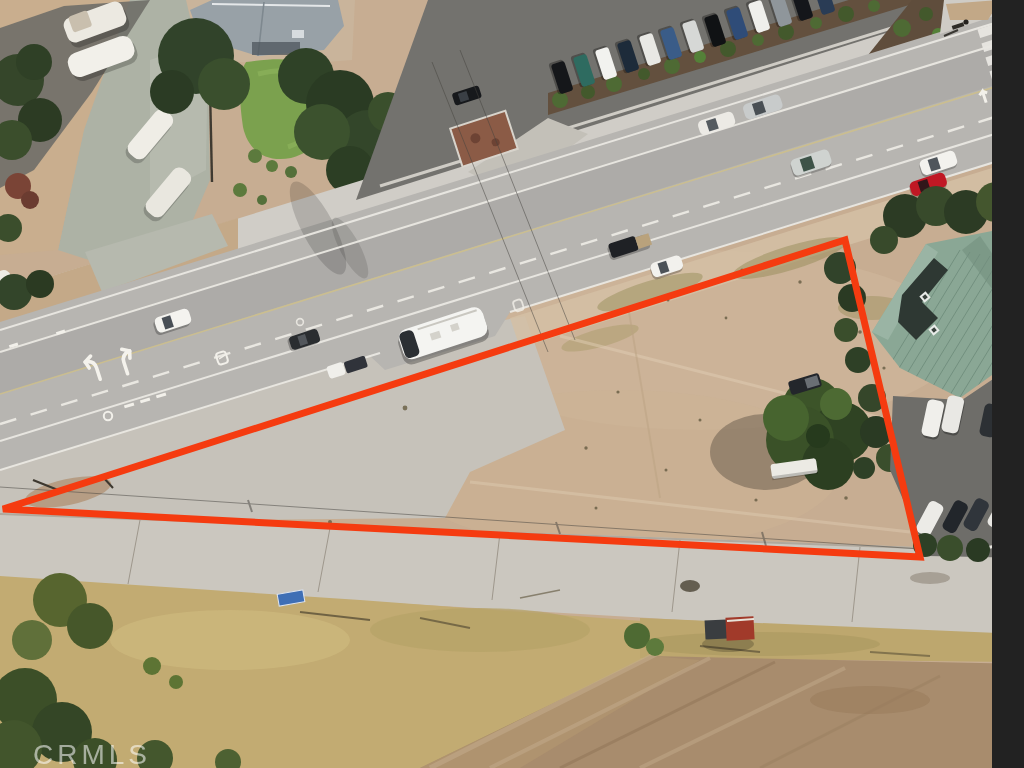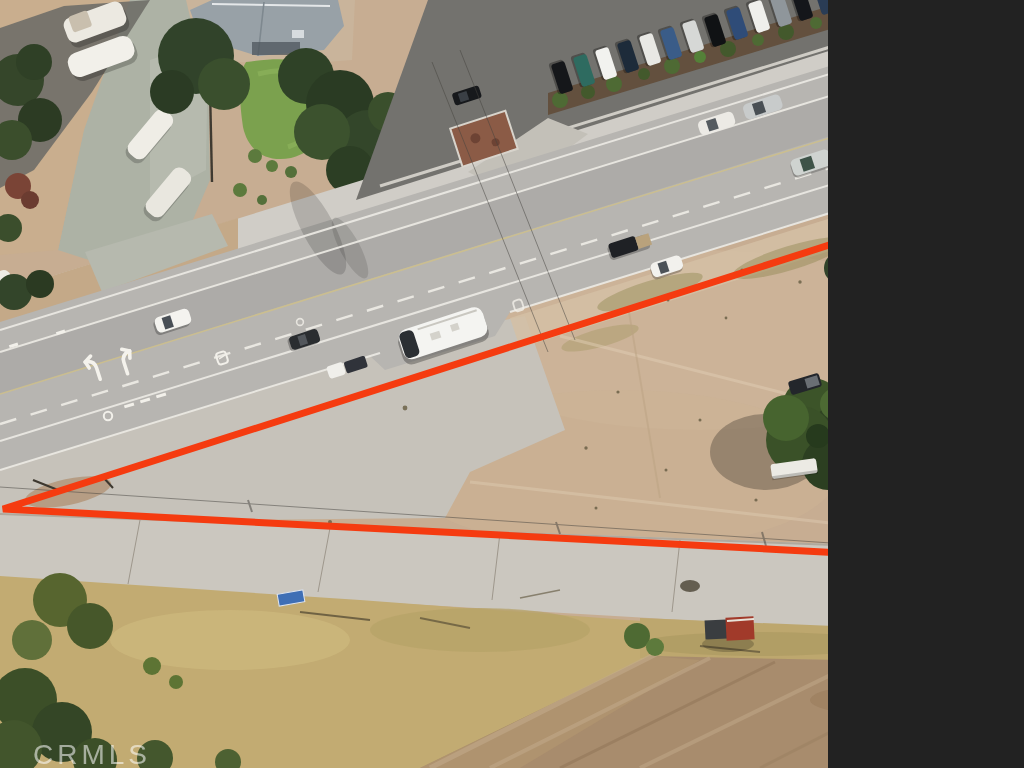--- a/index.html
+++ b/index.html
@@ -1,17 +1,17 @@
 <!DOCTYPE html>
 <html><head>
 <meta charset="utf-8">
 <style>
   html,body{margin:0;padding:0;background:#222;}
   .photo{
-    position:relative;width:828px;height:768px;overflow:hidden;
+    position:relative;width:992px;height:768px;overflow:hidden;
     font-family:"Liberation Sans", sans-serif;
   }
   svg{display:block}
   .wm{
     font-family:"Liberation Sans", sans-serif;
     font-size:28px;letter-spacing:4px;fill:#ffffff;opacity:.55;
   }
 </style>
 </head>
 <body>

